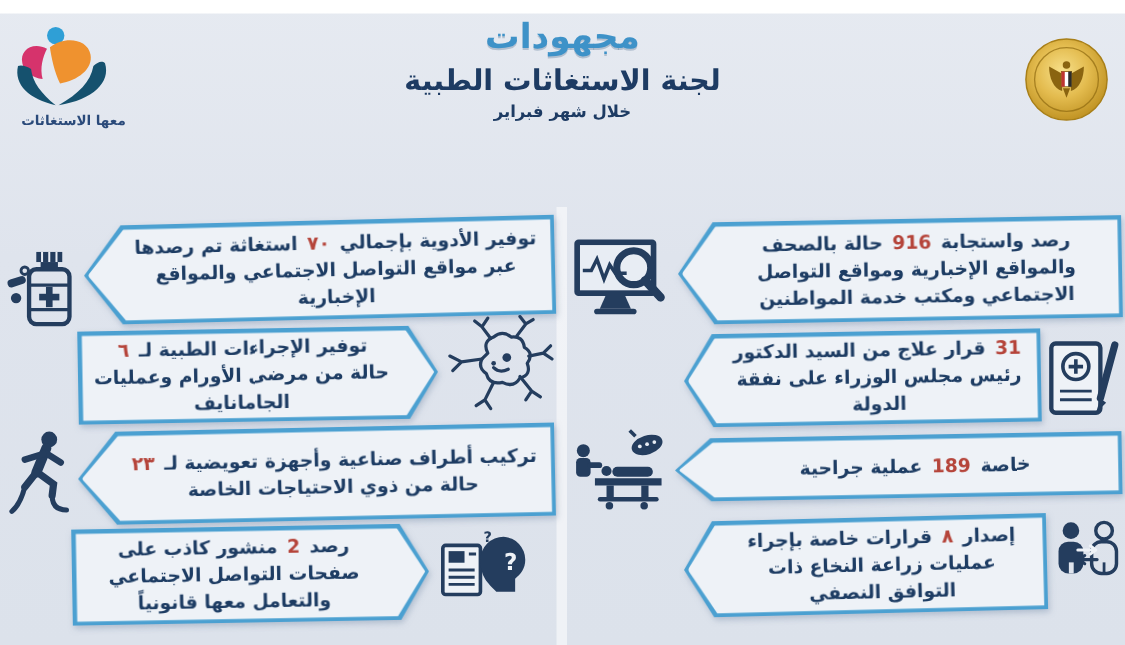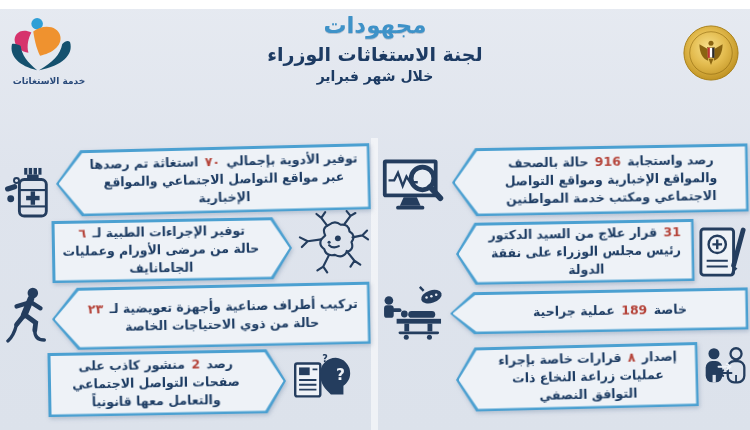--- a/index.html
+++ b/index.html
@@ -8,21 +8,21 @@
     background:linear-gradient(180deg,#e6eaf1 0%,#dfe4ed 40%,#dce2eb 100%);
     font-family:"DejaVu Sans",sans-serif;
   }
   .top-strip{position:absolute;left:0;top:0;width:750px;height:9px;background:#ffffff;}
   .col-divider{position:absolute;left:371px;top:138px;width:7px;height:292px;background:rgba(255,255,255,.55);}
 
   
   .header{position:absolute;left:0;top:12px;width:750px;text-align:center;direction:rtl;}
   .title{font-size:23px;font-weight:bold;color:#3e92c8;letter-spacing:.5px;text-shadow:0 1px 0 rgba(30,70,110,.25);}
   .sub1{margin-top:5px;font-size:19px;font-weight:bold;color:#1d3b63;}
-  .sub2{margin-top:3px;font-size:14px;font-weight:bold;color:#1d3b63;}
+  .sub2{margin-top:3px;font-size:11px;font-weight:bold;color:#1d3b63;}
 
   
   .logo-left{position:absolute;left:6px;top:16px;width:86px;text-align:center;}
   .logo-left .lbl{margin-top:2px;font-size:9px;font-weight:bold;color:#2a4a7a;direction:rtl;}
   .emblem{position:absolute;right:10px;top:24px;width:58px;height:58px;}
 
   
   .banner{position:absolute;filter:drop-shadow(1px 2px 2px rgba(60,90,130,.28));}
   .shape{position:absolute;inset:0;background:#4ba0d1;}
   .shape-fill{position:absolute;inset:2.5px;background:#eef2f7;}
@@ -41,33 +41,33 @@
 </style>
 </head>
 <body>
 
 <div id="canvas">
   <div class="top-strip"></div>
   <div class="col-divider"></div>
 
   <div class="header">
     <div class="title">مجهودات</div>
-    <div class="sub1">لجنة الاستغاثات الوزراء</div>
+    <div class="sub1">لجنة الاستغاثات الطبية</div>
     <div class="sub2">خلال شهر فبراير</div>
   </div>
 
   <div class="logo-left">
     <svg width="70" height="58" viewBox="0 0 70 60">
       <circle cx="31" cy="8" r="6" fill="#2f9fd6"></circle>
       <path d="M25 17 C15 12 6 18 8 27 C9 33 15 37 22 38 C20 30 22 23 25 17 Z" fill="#d6336c"></path>
       <path d="M27 16 C37 8 53 10 55 21 C57 31 46 39 34 41 C30 33 28 23 27 16 Z" fill="#ef922f"></path>
       <path d="M5 29 C2 42 13 52 31 56 C21 48 15 40 14 31 C11 29 7 28 5 29 Z" fill="#15516e"></path>
       <path d="M65 27 C69 40 57 52 33 56 C47 48 55 40 57 29 C60 26 63 25 65 27 Z" fill="#15516e"></path>
     </svg>
-    <div class="lbl">خدمة الاستغاثات</div>
+    <div class="lbl">معها الاستغاثات</div>
   </div>
 
   <div class="emblem">
     <svg width="58" height="58" viewBox="0 0 60 60">
       <defs>
         <radialGradient id="g" cx="45%" cy="40%" r="65%">
           <stop offset="0%" stop-color="#f7e08a"></stop>
           <stop offset="50%" stop-color="#e3bb4e"></stop>
           <stop offset="100%" stop-color="#bb8d1d"></stop>
         </radialGradient>

